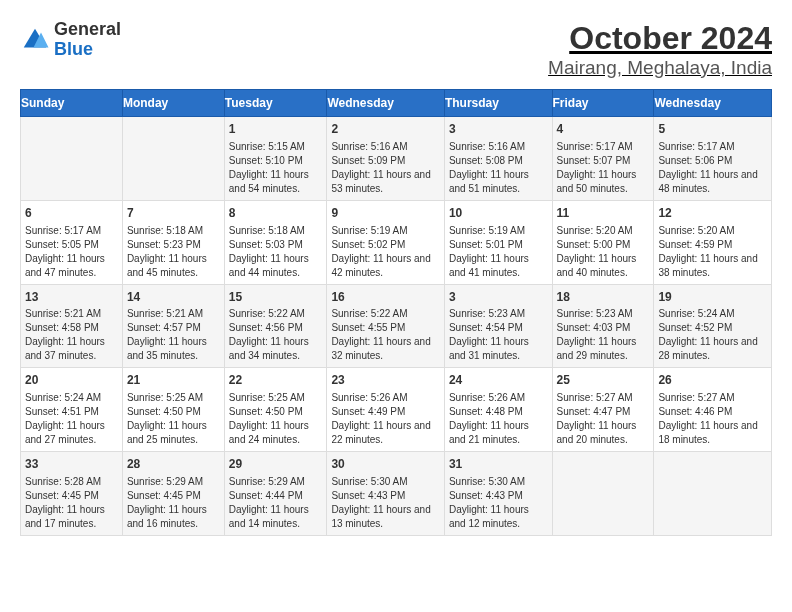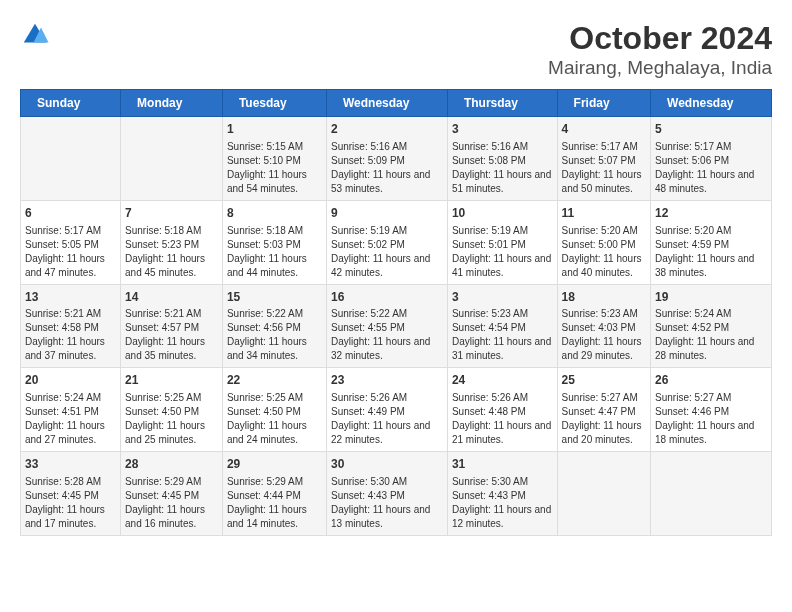--- a/index.html
+++ b/index.html
@@ -27,41 +27,42 @@
       line-height: 1.1;
     }
     .logo-general { color: #333; }
     .logo-blue { color: #1a6fc4; }
     .logo-icon {
       width: 30px;
       height: 30px;
     }
     .title-block {
       text-align: right;
+      text-decoration: underline;
     }
     .month-title {
       font-size: 32px;
       font-weight: bold;
       color: #333;
     }
     .location {
       font-size: 19px;
       color: #555;
     }
     table {
       width: 100%;
       border-collapse: collapse;
       font-size: 11px;
     }
     thead tr {
       background-color: #2970c6;
       color: #fff;
     }
     thead th {
-      padding: 6px 16px;
+      padding: 6px 0;
       text-align: left;
       font-size: 12px;
       font-weight: bold;
       border: 1px solid #1a5aaa;
     }
     tbody tr {
       border-bottom: 1px solid #ccc;
     }
     tbody td {
       vertical-align: top;
@@ -90,20 +91,24 @@
   </style>
 </head>
 <body>
 
 <div class="header">
   <div class="logo">
     <svg class="logo-icon" viewBox="0 0 40 40">
       <polygon points="20,5 35,30 5,30" fill="#1a6fc4"></polygon>
       <polygon points="28,10 38,30 18,30" fill="#5aaff0"></polygon>
     </svg>
+    <div class="logo-text">
+      <span class="logo-general">General</span><br>
+      <span class="logo-blue">Blue</span>
+    </div>
   </div>
   <div class="title-block">
     <div class="month-title">October 2024</div>
     <div class="location">Mairang, Meghalaya, India</div>
   </div>
 </div>
 
 <table>
   <thead>
     <tr>

